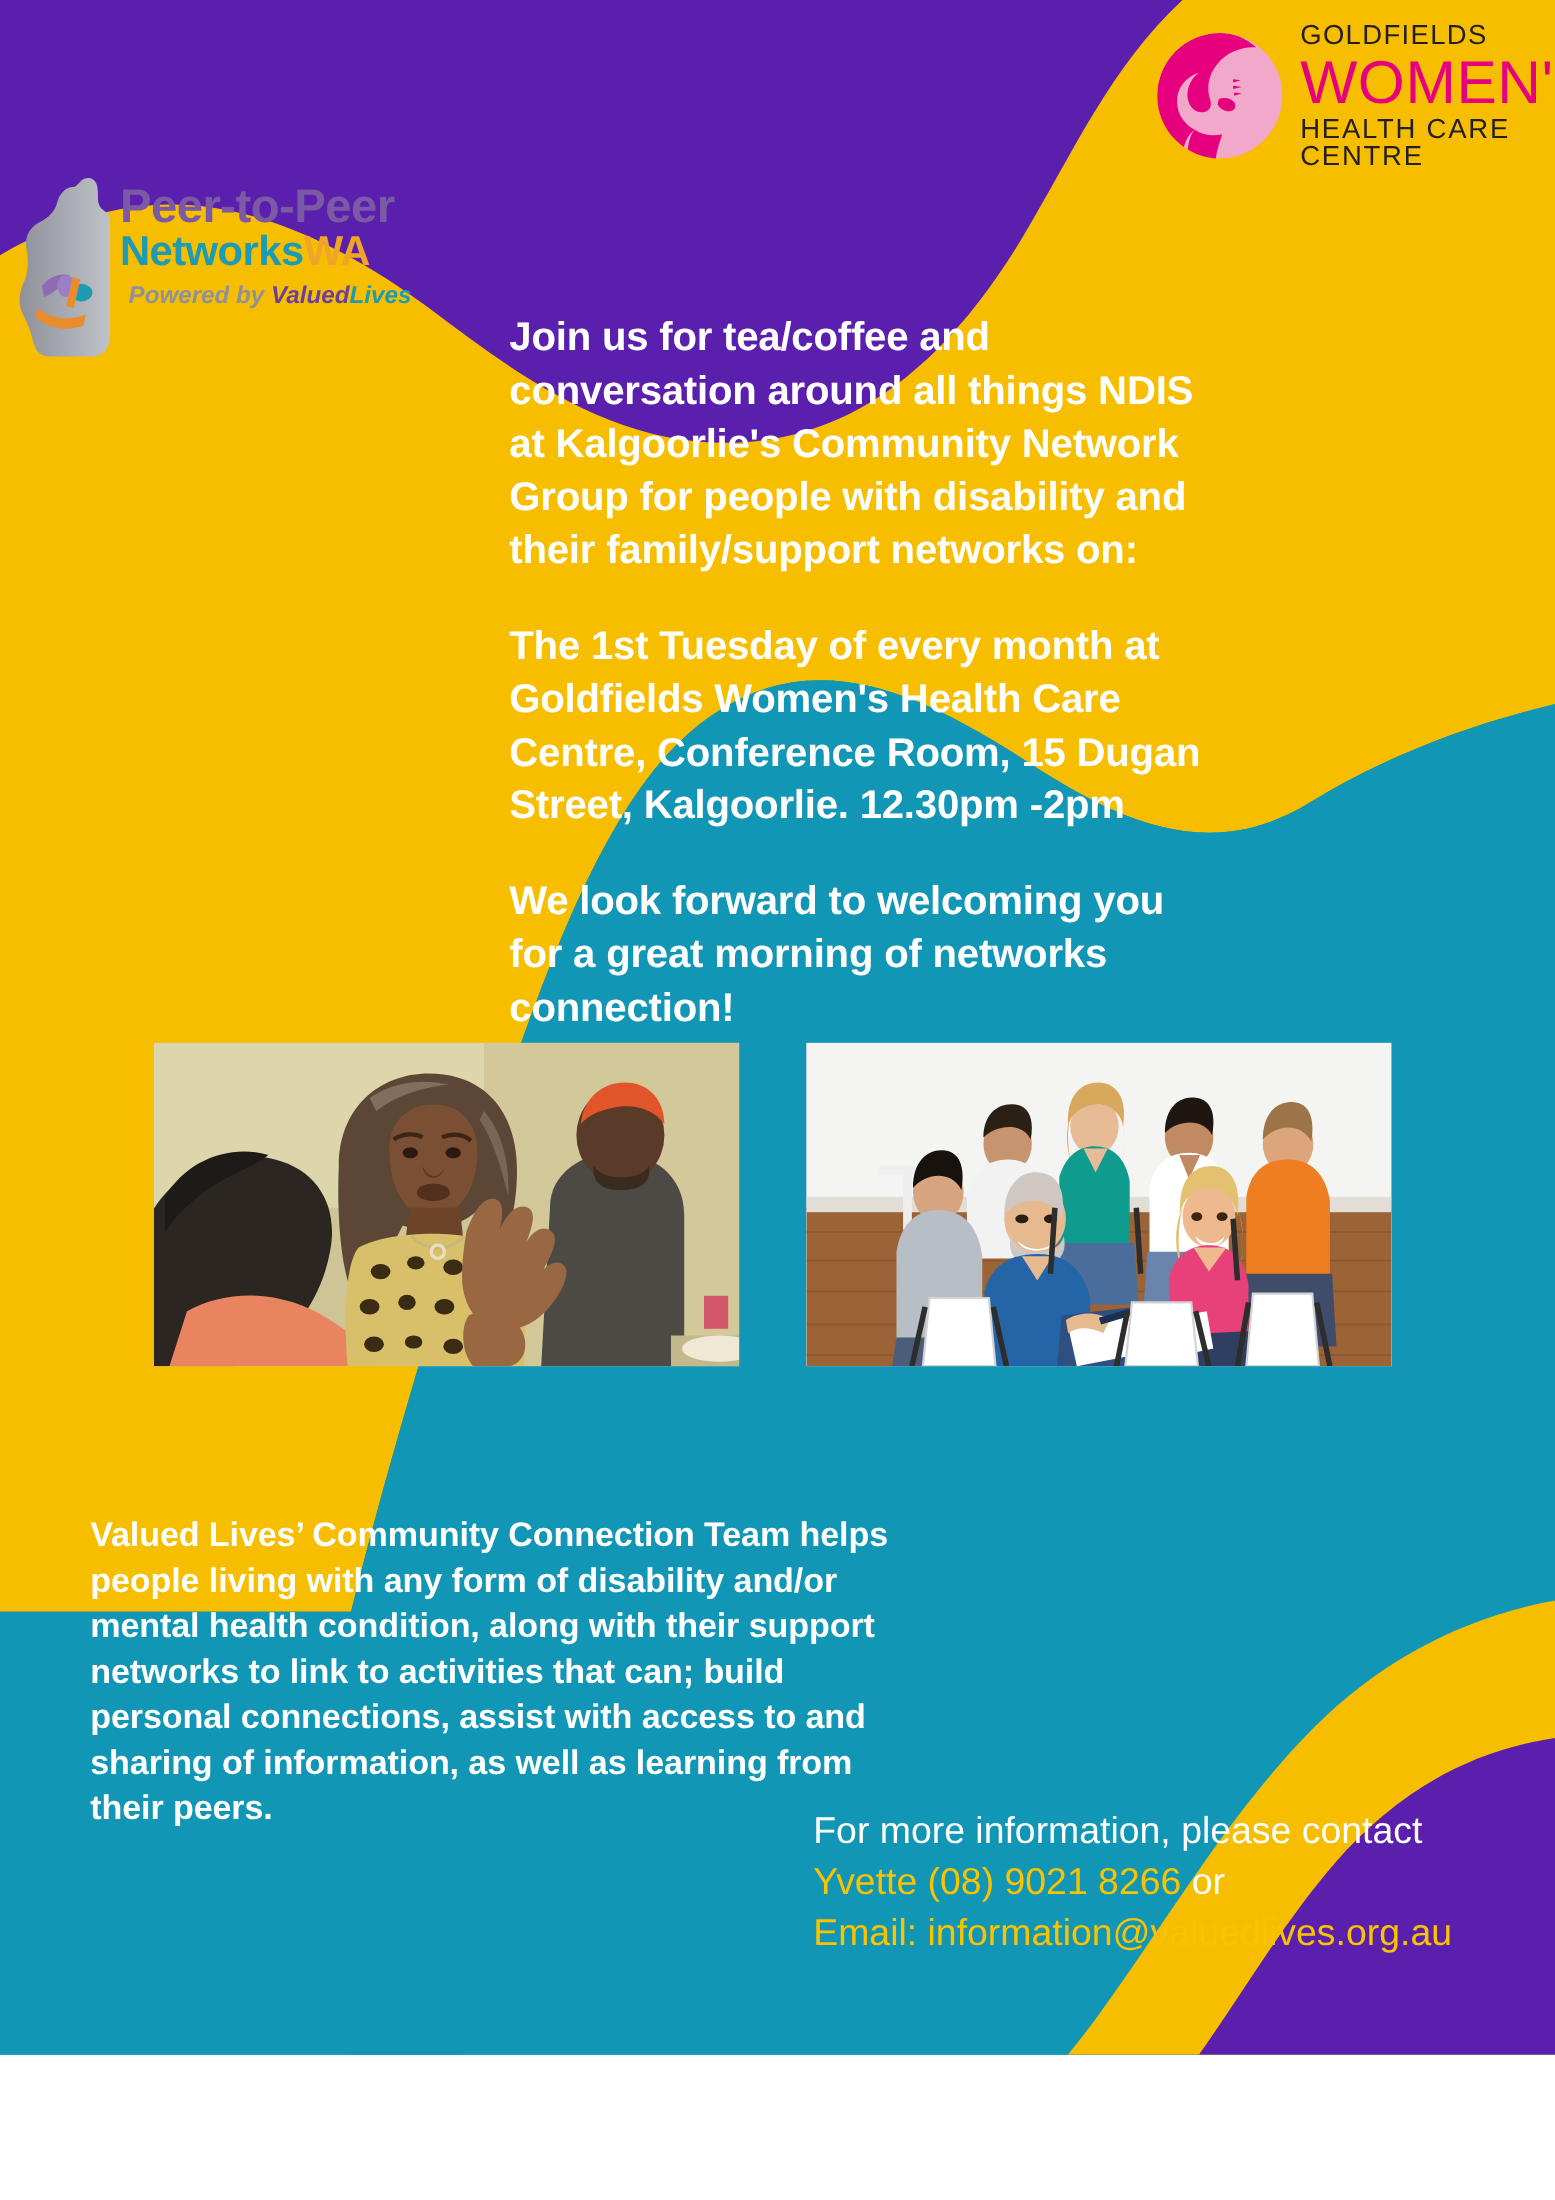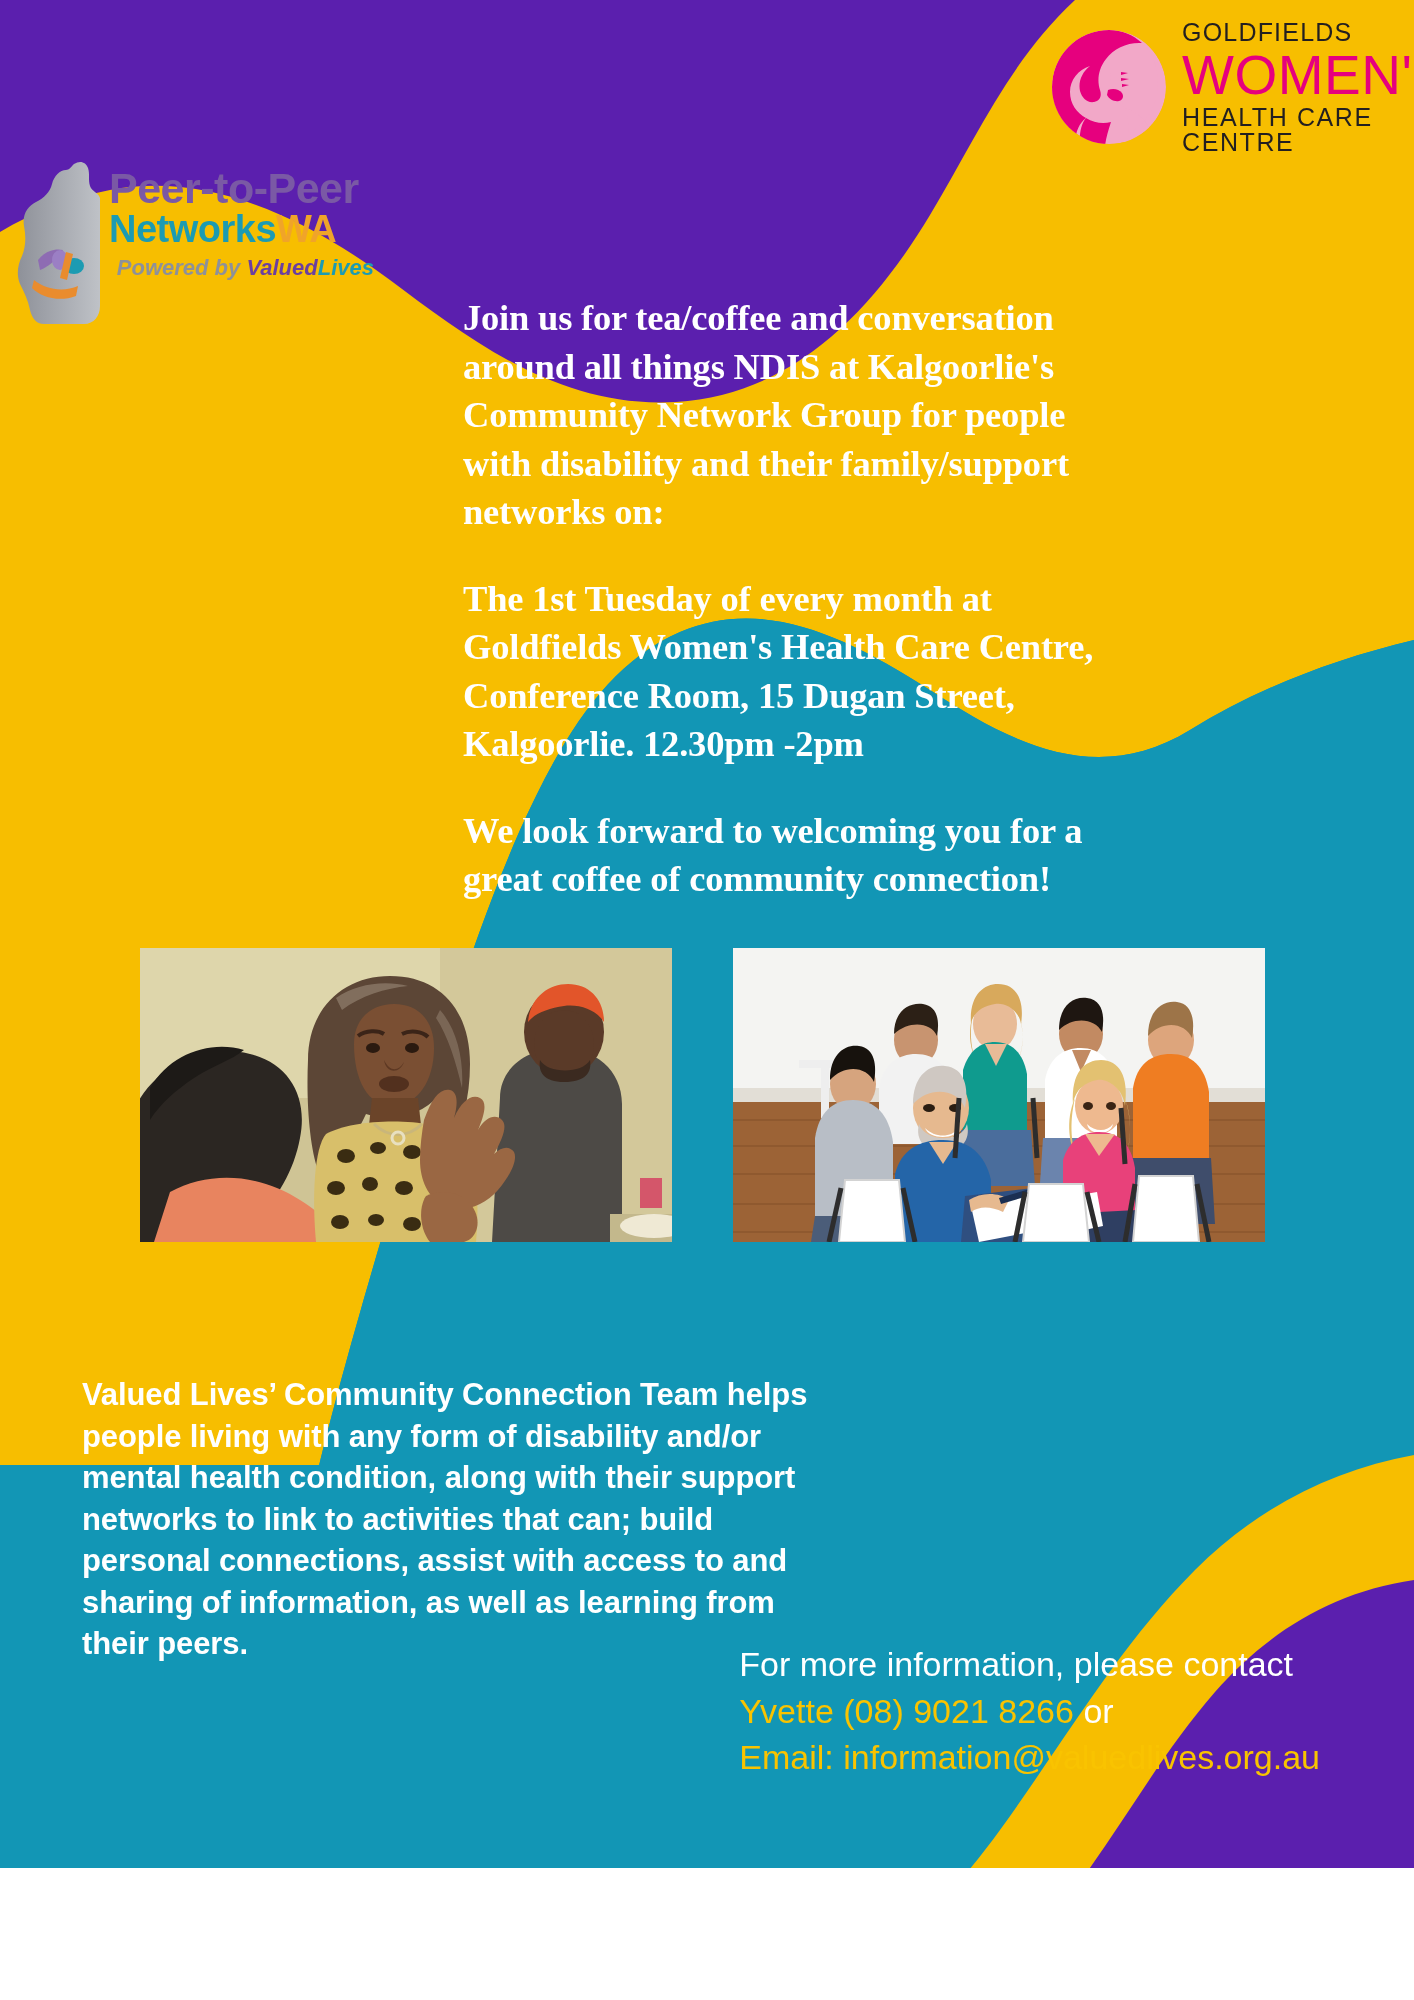--- a/index.html
+++ b/index.html
@@ -119,21 +119,21 @@
     top: 282px;
     width: 640px;
     color: #ffffff;
     font-family: "Liberation Sans Narrow", "Liberation Sans", sans-serif;
     font-weight: bold;
     font-size: 36.5px;
     line-height: 1.33;
     font-stretch: condensed;
     letter-spacing: -0.2px;
   }
-  #main-copy p { margin: 12px 0 38px 0; font-family: Liberation Serif, serif; }
+  #main-copy p { margin: 0 0 38px 0; }
   #main-copy p:last-child { margin-bottom: 0; }
   
   #photo-row {
     position: absolute;
     left: 140px;
     top: 948px;
     width: 1140px;
     height: 300px;
   }
   .photo {
@@ -299,21 +299,21 @@
     <div id="p2p-words">
       <div class="p2p-l1">Peer-to-Peer</div>
       <div class="p2p-l2"><span class="p2p-net">Networks</span><span class="p2p-w">WA</span></div>
       <div class="p2p-l3"><span class="p2p-pw">Powered by </span><span class="p2p-vl1">Valued</span><span class="p2p-vl2">Lives</span></div>
     </div>
   </div>
 
   <div id="main-copy">
     <p>Join us for tea/coffee and conversation around all things NDIS at Kalgoorlie's Community Network Group for people with disability and their family/support networks on:</p>
     <p>The 1st Tuesday of every month at Goldfields Women's Health Care Centre, Conference Room, 15 Dugan Street, Kalgoorlie. 12.30pm -2pm</p>
-    <p>We look forward to welcoming you for a great coffee of community connection!</p>
+    <p>We look forward to welcoming you for a great morning of networks connection!</p>
   </div>
 
   <div id="photo-row">
 
     <div class="photo" id="photo-left">
       <svg viewBox="0 0 532 294" preserveAspectRatio="none" xmlns="http://www.w3.org/2000/svg" width="532" height="294">
         <rect width="532" height="294" fill="#d8cfa0"></rect>
         <rect y="0" width="532" height="150" fill="#ded6ab"></rect>
         <rect y="150" width="532" height="144" fill="#cfc495"></rect>
 

